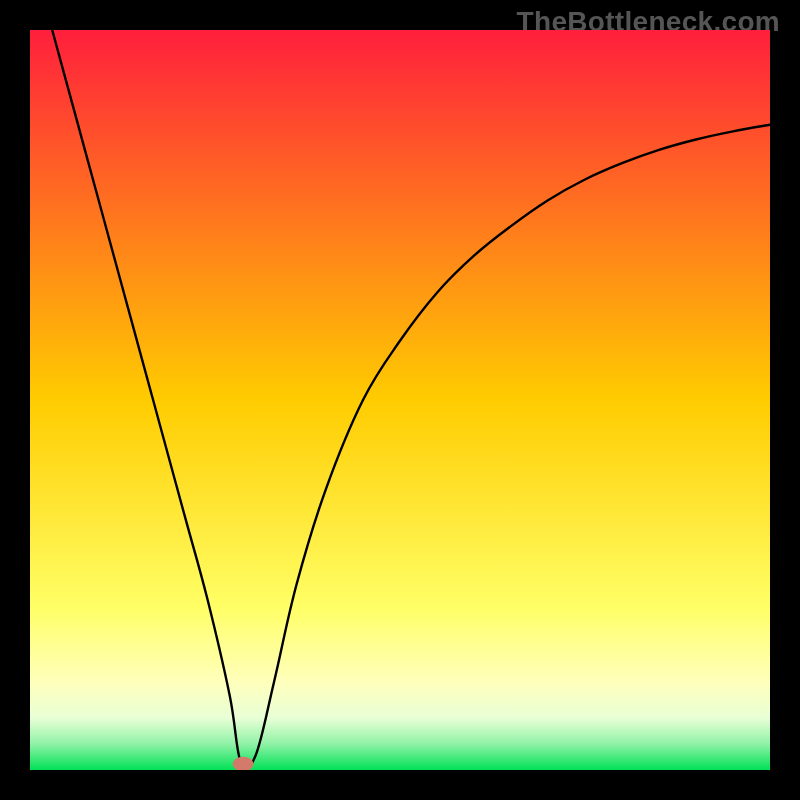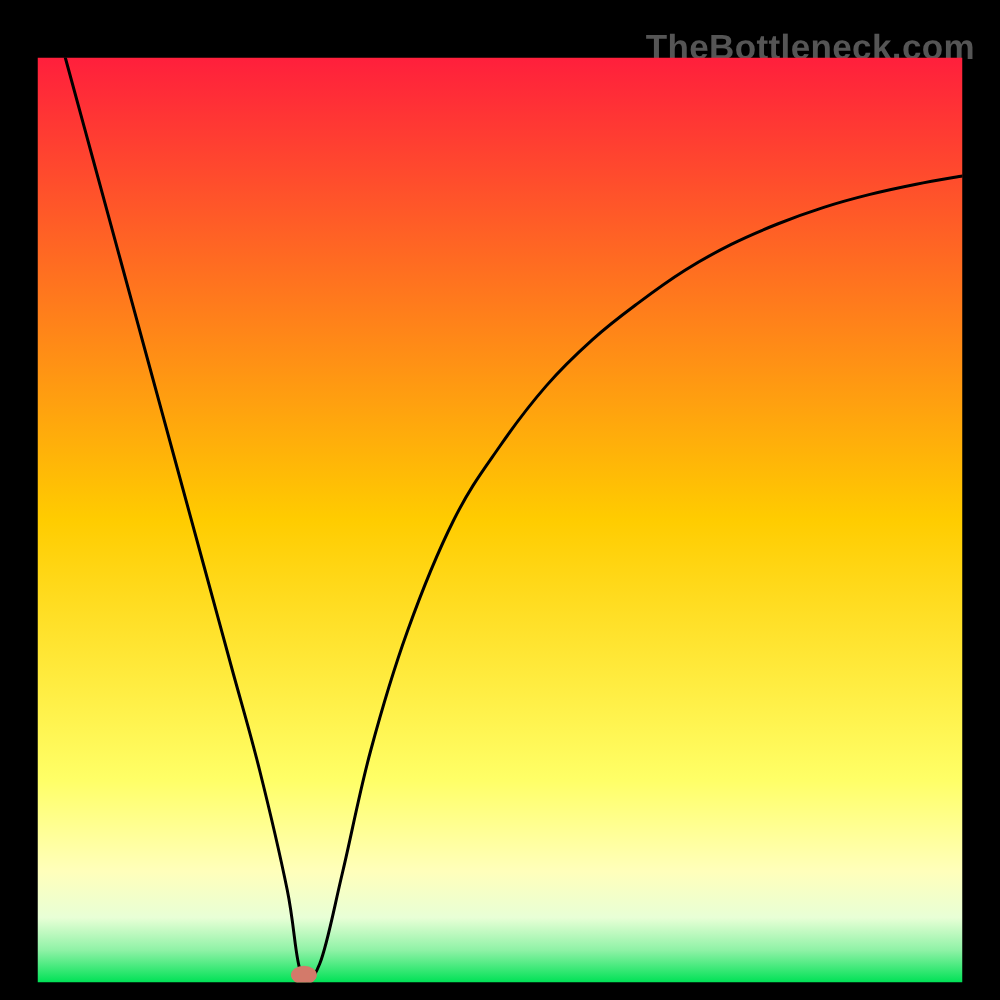--- a/index.html
+++ b/index.html
@@ -6,21 +6,21 @@
     margin: 0;
     padding: 0;
     width: 800px;
     height: 800px;
     background: #000;
     overflow: hidden;
     font-family: Arial, Helvetica, sans-serif;
   }
   .frame {
     position: absolute;
-    top: 16px;
+    top: 0;
     left: 0;
     width: 800px;
     height: 600px;
     background: #000;
   }
   .plot {
     position: absolute;
     top: 30px;
     left: 30px;
     width: 740px;

